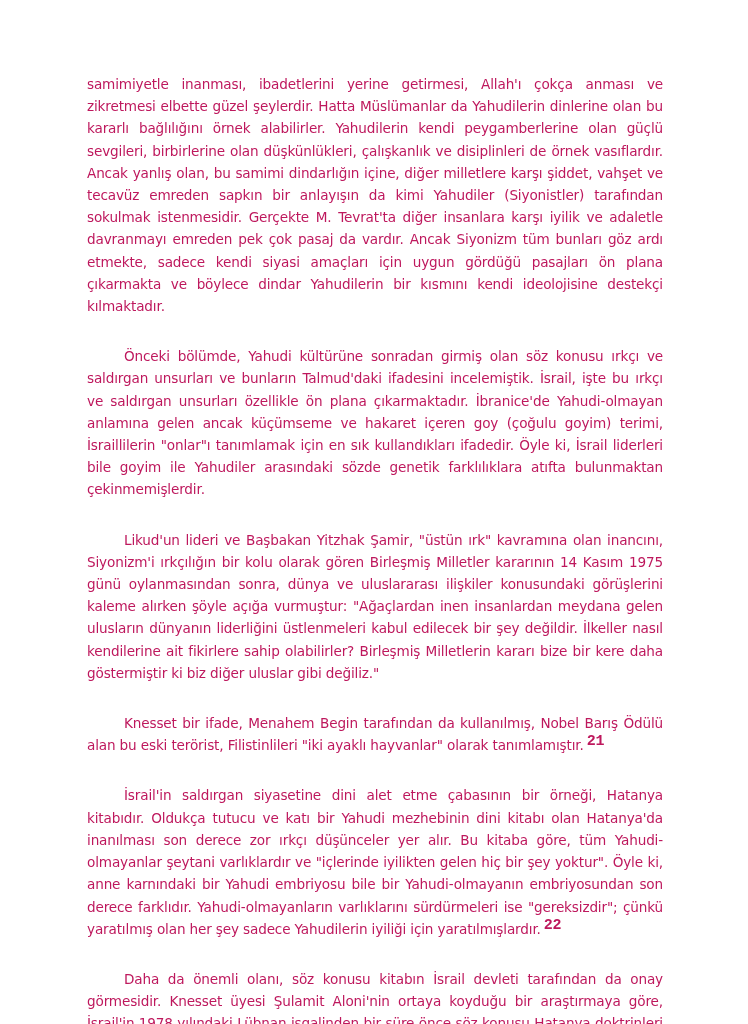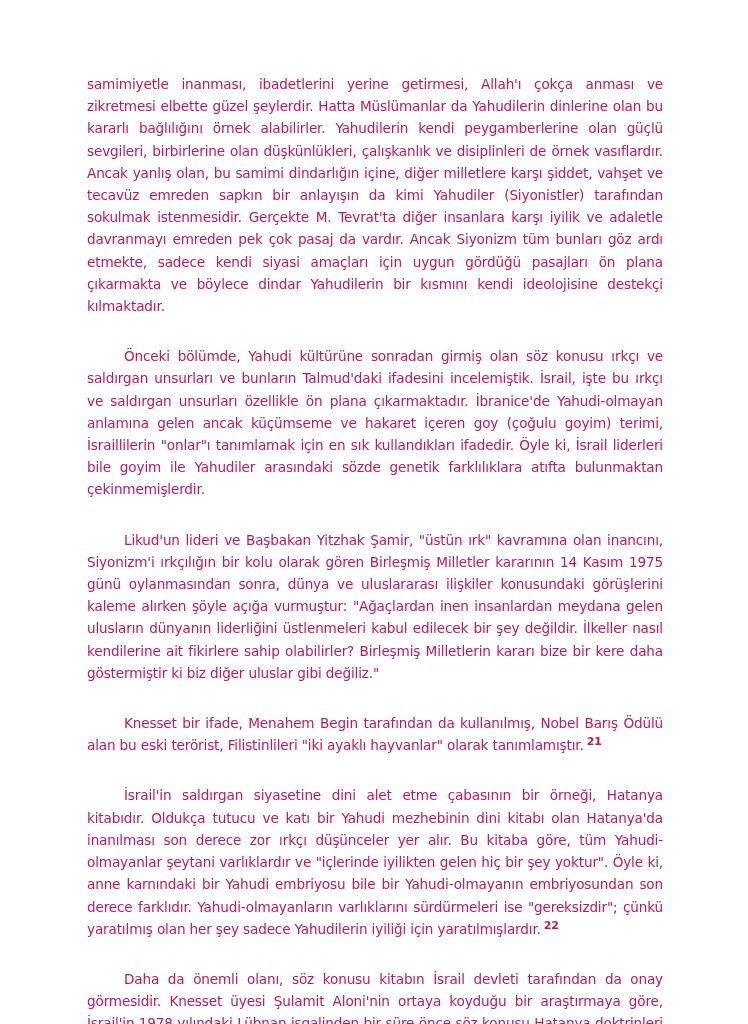--- a/index.html
+++ b/index.html
@@ -13,24 +13,25 @@
     font-family: "DejaVu Sans", sans-serif;
     font-size: 13.6px;
     line-height: 22.2px;
     letter-spacing: -0.15px;
     text-align: justify;
   }
   .para { margin: 0 0 5.8px 0; }
   .para.indent { text-indent: 37px; margin-top: 28px; }
   sup.fn {
     font-weight: bold;
-    font-size: 11px;
+    font-size: 15px;
     line-height: 0;
     vertical-align: 5px;
     margin-left: 3px;
+    font-family: Liberation Mono, monospace;
   }
 </style>
 </head>
 <body>
 
 <div class="page">
   <p class="para">
     <span>samimiyetle inanması, ibadetlerini yerine getirmesi, Allah'ı çokça anması ve zikretmesi elbette güzel şeylerdir. Hatta Müslümanlar da Yahudilerin dinlerine olan bu kararlı bağlılığını örnek alabilirler. Yahudilerin kendi peygamberlerine olan güçlü sevgileri, birbirlerine olan düşkünlükleri, çalışkanlık ve disiplinleri de örnek vasıflardır. Ancak yanlış olan, bu samimi dindarlığın içine, diğer milletlere karşı şiddet, vahşet ve tecavüz emreden sapkın bir anlayışın da kimi Yahudiler (Siyonistler) tarafından sokulmak istenmesidir. Gerçekte M. Tevrat'ta diğer insanlara karşı iyilik ve adaletle davranmayı emreden pek çok pasaj da vardır. Ancak Siyonizm tüm bunları göz ardı etmekte, sadece kendi siyasi amaçları için uygun gördüğü pasajları ön plana çıkarmakta ve böylece dindar Yahudilerin bir kısmını kendi ideolojisine destekçi kılmaktadır.</span>
   </p>
   <p class="para indent">

